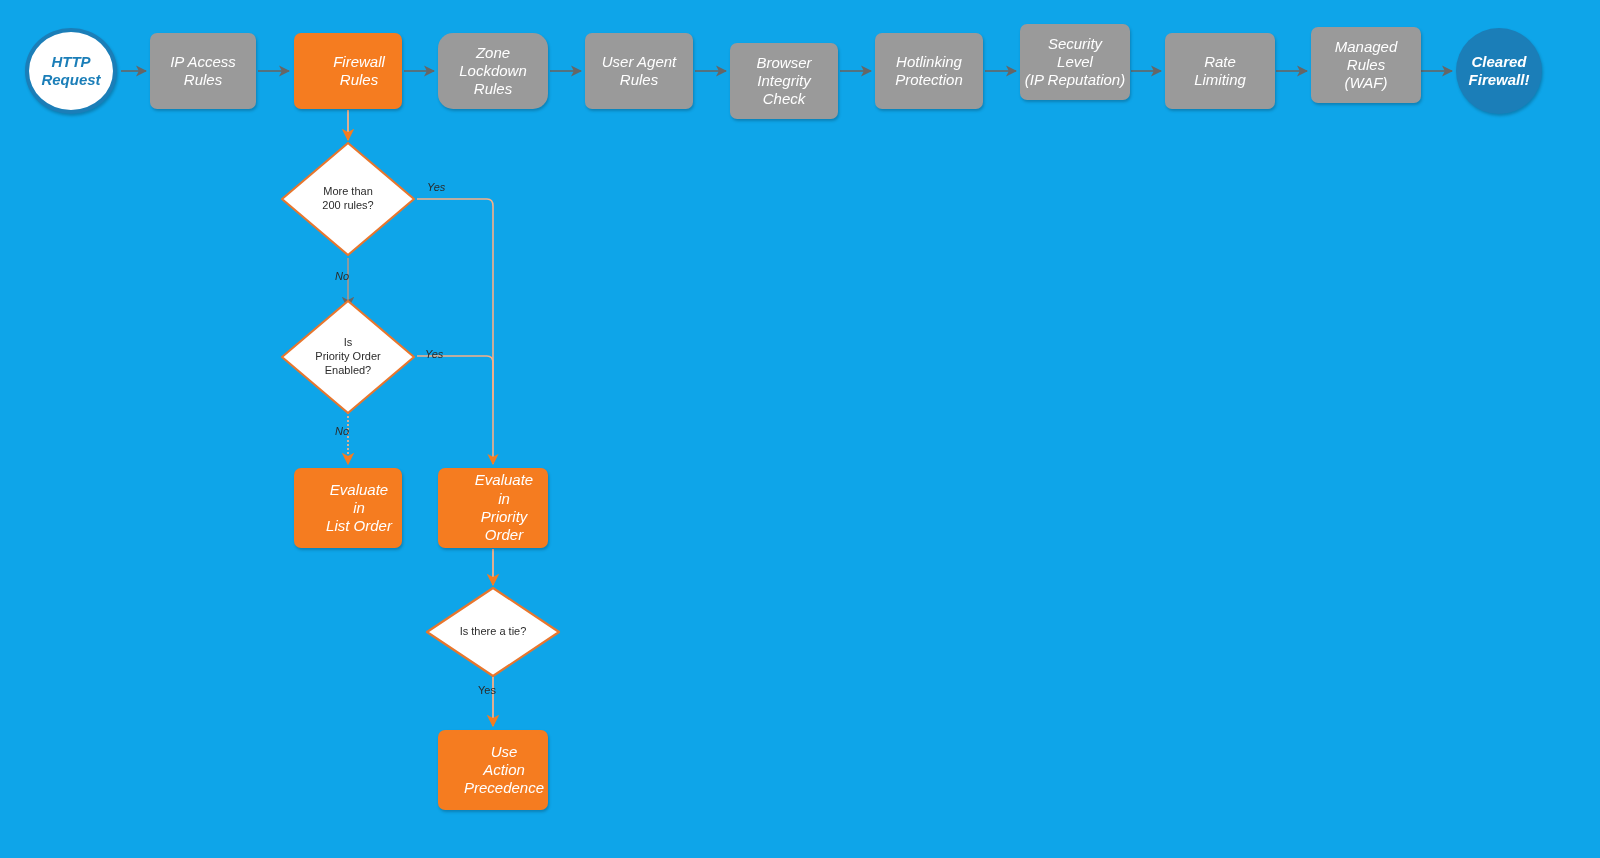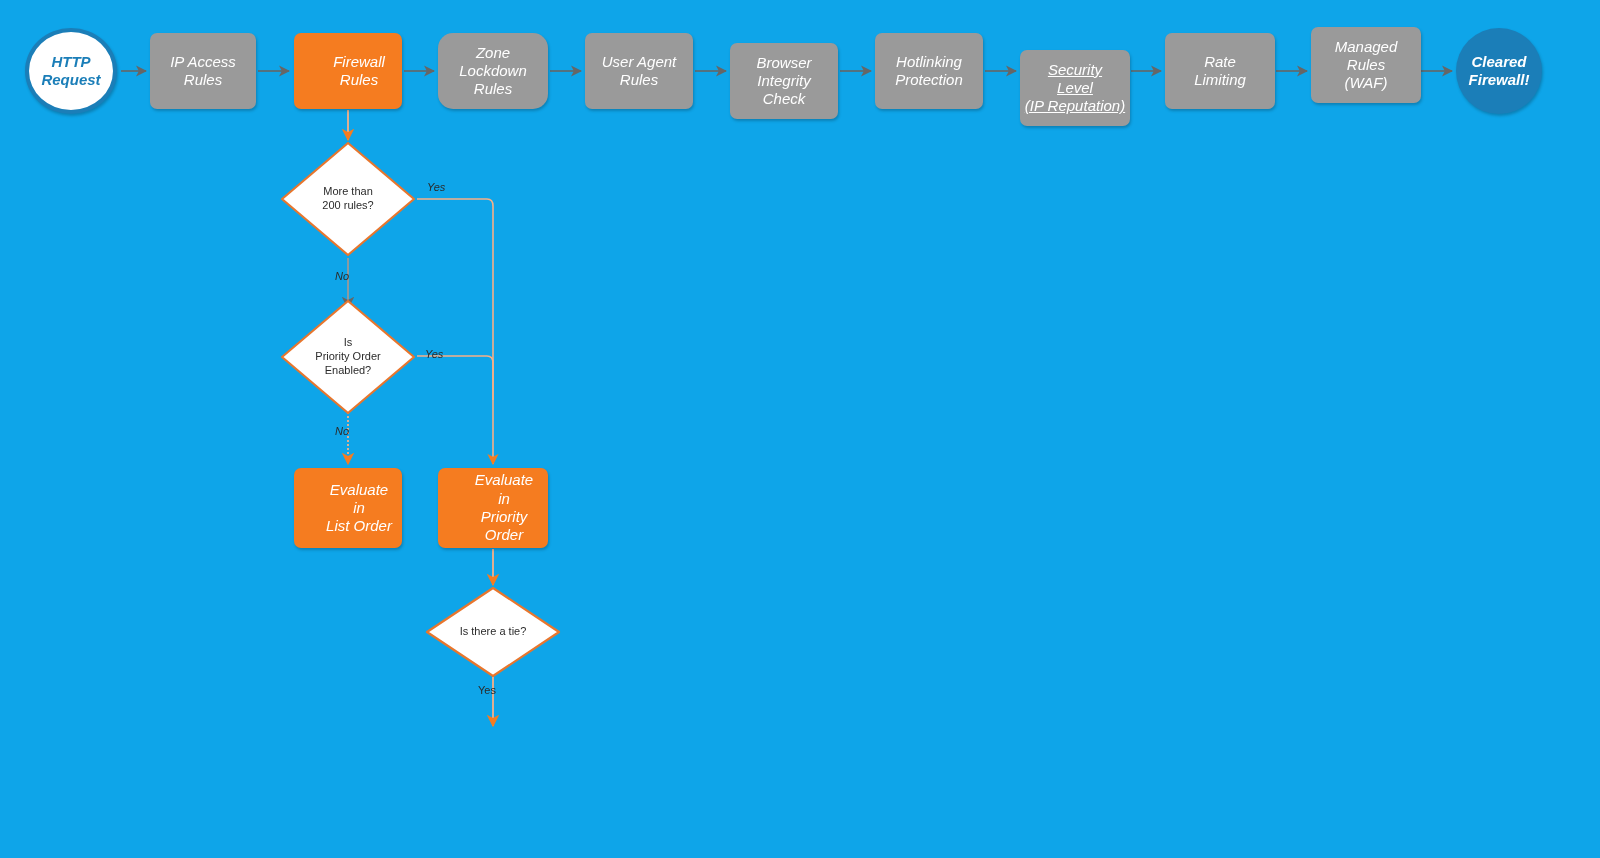--- a/index.html
+++ b/index.html
@@ -185,21 +185,21 @@
     <span class="blabel">Browser
 Integrity
 Check</span>
   </div>
 
   <div class="node box gray" style="left:875px; top:33px; width:108px; height:76px;">
     <span class="blabel">Hotlinking
 Protection</span>
   </div>
 
-  <div class="node box gray" style="left:1020px; top:50px; width:110px; height:76px;text-decoration:underline;">
+  <div class="node box gray" style="left:1020px; top:24px; width:110px; height:76px;">
     <span class="blabel">Security
 Level
 (IP Reputation)</span>
   </div>
 
   <div class="node box gray" style="left:1165px; top:33px; width:110px; height:76px;">
     <span class="blabel">Rate
 Limiting</span>
   </div>
 
@@ -243,20 +243,25 @@
 in
 List Order</span>
   </div>
 
   <div class="node box orange" style="left:438px; top:468px; width:110px; height:80px;">
     <span class="blabel">Evaluate
 in
 Priority Order</span>
   </div>
 
+  <div class="node box orange" style="left:438px; top:730px; width:110px; height:80px;">
+    <span class="blabel">Use
+Action
+Precedence</span>
+  </div>
 
   <div class="edge-label" style="left:427px; top:181px;">Yes</div>
 
   <div class="edge-label" style="left:335px; top:270px;">No</div>
 
   <div class="edge-label" style="left:425px; top:348px;">Yes</div>
 
   <div class="edge-label" style="left:335px; top:425px;">No</div>
 
   <div class="edge-label upright" style="left:478px; top:684px;">Yes</div>

